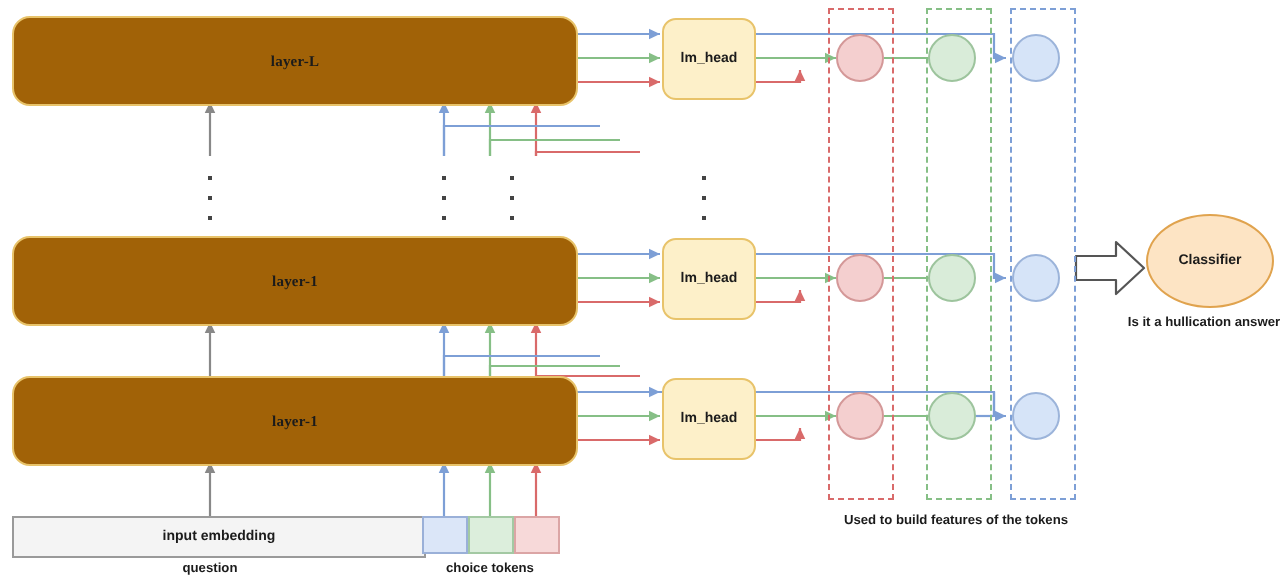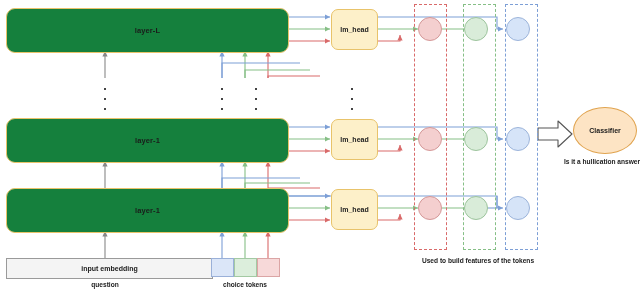--- a/index.html
+++ b/index.html
@@ -12,30 +12,31 @@
   }
   #canvas {
     position: relative;
     width: 640px;
     height: 290px;
     background: #ffffff;
     overflow: hidden;
   }
   .layer-box {
     position: absolute;
-    background: #15803d;
+    background: #a16207;
     border: 1.2px solid #e8c36a;
     border-radius: 9px;
     display: flex;
     align-items: center;
     justify-content: center;
     font-size: 7.5px;
     font-weight: bold;
     color: #1b1b1b;
     letter-spacing: 0.1px;
+    font-family: Liberation Serif, serif;
   }
   .lm-head {
     position: absolute;
     background: #fdf0c9;
     border: 1.2px solid #e8c36a;
     border-radius: 7px;
     display: flex;
     align-items: center;
     justify-content: center;
     font-size: 7px;

